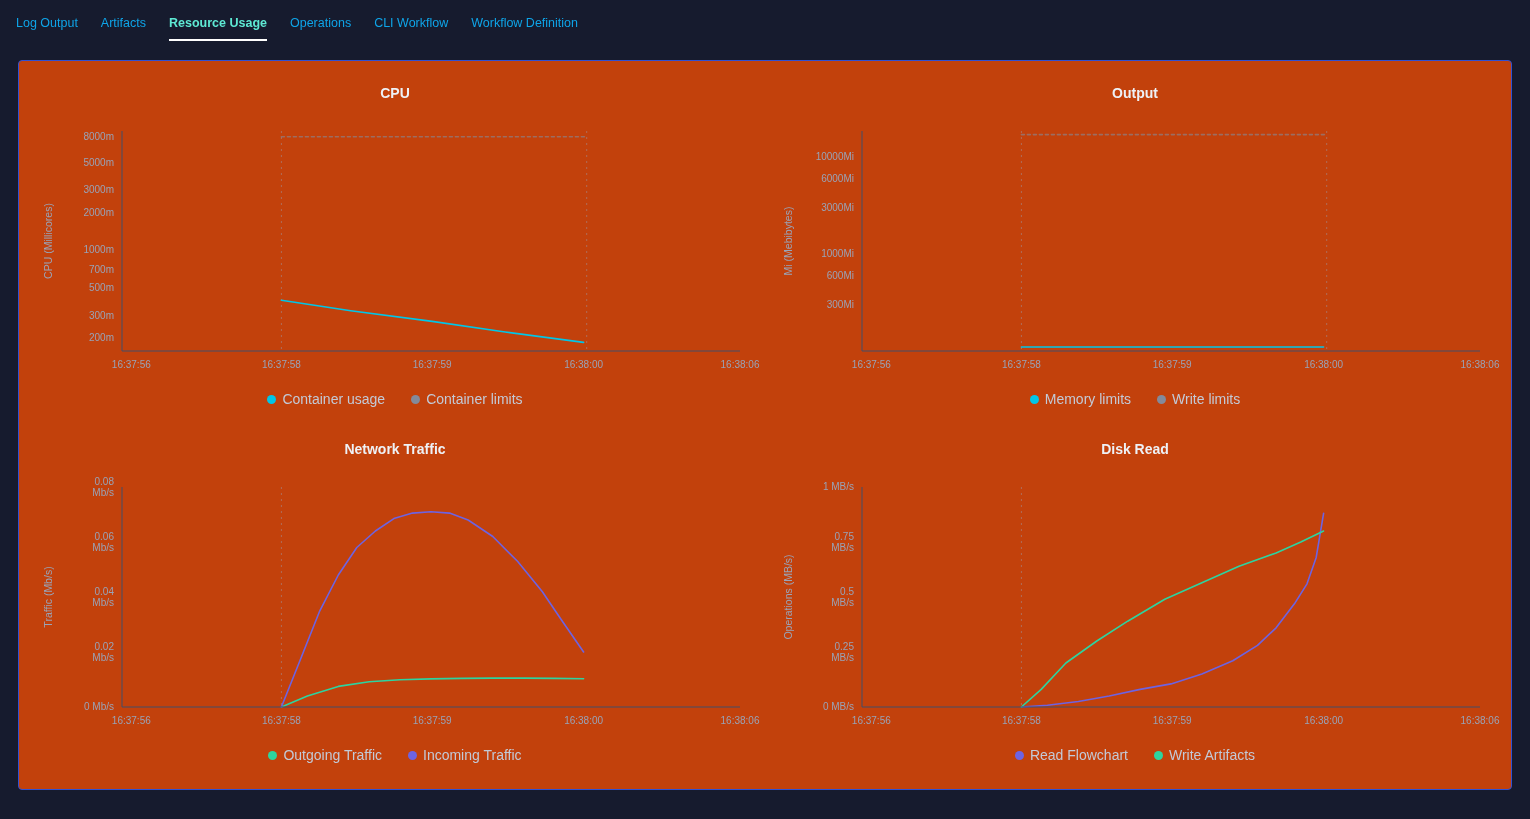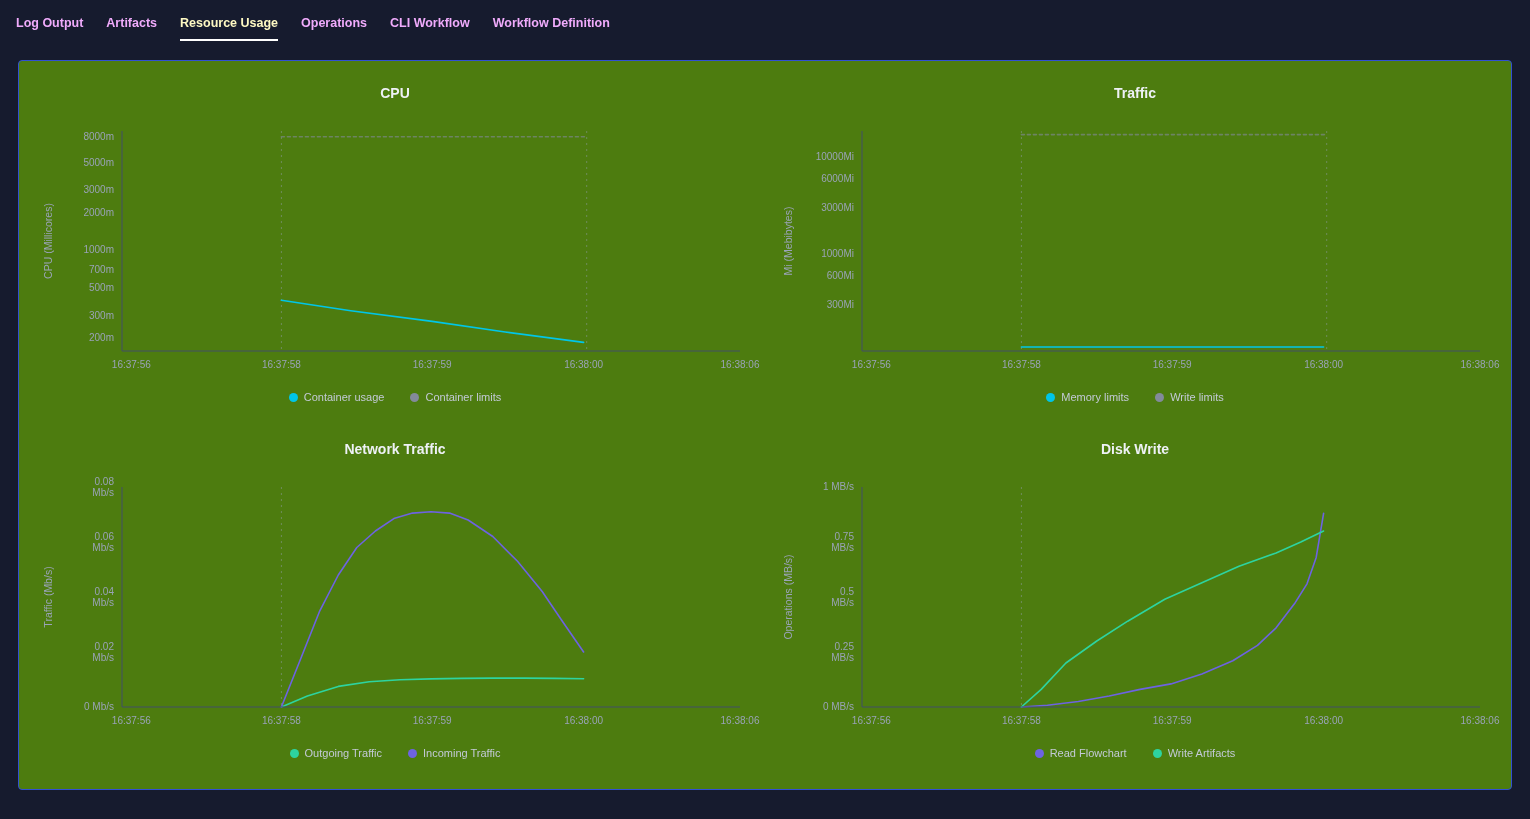--- a/index.html
+++ b/index.html
@@ -7,43 +7,43 @@
   body {
     background:#161b2e;
     font-family:"Liberation Sans","DejaVu Sans",sans-serif;
     overflow:hidden;
   }
   .tab-bar {
     display:flex; align-items:flex-start; gap:23px;
     padding:16px 16px 0 16px; height:48px;
   }
   .tab {
-    color:#f0abfc; font-size:12.5px; font-weight:700;
+    color:#0ea5e9; font-size:12.5px; font-weight:400;
     padding-bottom:11px; position:relative; cursor:pointer; white-space:nowrap;
   }
-  .tab.active { color:#fef9c3; font-weight:700; }
+  .tab.active { color:#5eead4; font-weight:700; }
   .tab.active::after {
     content:""; position:absolute; left:0; right:0; bottom:0;
     height:2px; background:#ffffff;
   }
   .panel {
     margin:12px 18px 0 18px; height:730px;
-    background:#4d7c0f; border:1px solid #3150d2; border-radius:4px;
+    background:#c2410c; border:1px solid #3150d2; border-radius:4px;
     padding:8px 6px;
   }
   #charts-grid {
     display:grid; grid-template-columns:1fr 1fr; grid-template-rows:356px 356px;
   }
   .chart-cell { display:flex; flex-direction:column; align-items:center; padding-top:16px; }
   .chart-title { color:#eef1f6; font-size:14px; font-weight:700; margin-bottom:16px; }
   .chart-cell svg { display:block; }
   .tick { fill:#99a3b7; font-size:10px; font-family:"Liberation Sans","DejaVu Sans",sans-serif; }
   .ylab { fill:#9aa4b8; font-size:10.5px; font-family:"Liberation Sans","DejaVu Sans",sans-serif; }
   .legend { display:flex; gap:26px; margin-top:12px; justify-content:center; }
-  .legend-item { display:flex; align-items:center; gap:6px; color:#c3cad7; font-size:11px; cursor:pointer; }
+  .legend-item { display:flex; align-items:center; gap:6px; color:#c3cad7; font-size:14px; cursor:pointer; }
   .dot { width:9px; height:9px; border-radius:50%; display:inline-block; }
 </style>
 </head>
 <body>
 
 <div class="tab-bar" id="tab-bar">
     <div class="tab">Log Output</div>
     <div class="tab">Artifacts</div>
     <div class="tab active">Resource Usage</div>
     <div class="tab">Operations</div>
@@ -83,21 +83,21 @@
             <span class="dot" style="background: rgb(0, 198, 232);"></span>
             <span>Container usage</span>
           </span>
           <span class="legend-item">
             <span class="dot" style="background: rgb(131, 138, 155);"></span>
             <span>Container limits</span>
           </span>
         </div>
       </div>
       <div class="chart-cell">
-        <div class="chart-title">Traffic</div>
+        <div class="chart-title">Output</div>
         <svg viewBox="0 0 738 262" width="738" height="262">
           <line x1="255.4" y1="14" x2="255.4" y2="234" stroke="#98a1b8" stroke-width="1" stroke-dasharray="2 4" opacity="0.45"></line>
           <line x1="560.7" y1="14" x2="560.7" y2="234" stroke="#98a1b8" stroke-width="1" stroke-dasharray="2 4" opacity="0.45"></line>
           <path d="M255.4 230.0 L406.2 230.0 L557.6 230.0" fill="none" stroke="#00c6e8" stroke-width="1.6" stroke-dasharray="none" opacity="1" stroke-linejoin="round" stroke-linecap="round"></path>
           <path d="M255.4 17.6 L560.7 17.6" fill="none" stroke="#838a9b" stroke-width="1.6" stroke-dasharray="3 3" opacity="0.6" stroke-linejoin="round" stroke-linecap="round"></path>
           <line x1="96" y1="14" x2="96" y2="234" stroke="#434e68" stroke-width="1"></line>
           <line x1="96" y1="234" x2="714" y2="234" stroke="#434e68" stroke-width="1"></line>
           <text x="88" y="42.9" text-anchor="end" class="tick"><tspan x="88">10000Mi</tspan></text>
           <text x="88" y="64.5" text-anchor="end" class="tick"><tspan x="88">6000Mi</tspan></text>
           <text x="88" y="93.7" text-anchor="end" class="tick"><tspan x="88">3000Mi</tspan></text>
@@ -147,21 +147,21 @@
             <span class="dot" style="background: rgb(45, 212, 160);"></span>
             <span>Outgoing Traffic</span>
           </span>
           <span class="legend-item">
             <span class="dot" style="background: rgb(109, 99, 226);"></span>
             <span>Incoming Traffic</span>
           </span>
         </div>
       </div>
       <div class="chart-cell">
-        <div class="chart-title">Disk Write</div>
+        <div class="chart-title">Disk Read</div>
         <svg viewBox="0 0 738 262" width="738" height="262">
           <line x1="255.4" y1="14" x2="255.4" y2="234" stroke="#98a1b8" stroke-width="1" stroke-dasharray="2 4" opacity="0.45"></line>
           <path d="M255.4 234.0 L281.4 232.2 L312.3 228.5 L343.2 223.0 L374.1 216.4 L405.0 210.9 L435.9 201.0 L466.8 187.8 L491.5 172.4 L510.1 154.8 L528.6 130.6 L541.0 110.8 L550.2 84.4 L557.6 40.4" fill="none" stroke="#6d63e2" stroke-width="1.6" stroke-dasharray="none" opacity="1" stroke-linejoin="round" stroke-linecap="round"></path>
           <path d="M255.4 234.0 L275.2 216.4 L299.9 190.0 L330.8 168.0 L361.7 148.2 L398.8 126.2 L435.9 109.7 L473.0 93.2 L510.1 80.0 L534.8 69.0 L557.6 58.0" fill="none" stroke="#2dd4a0" stroke-width="1.6" stroke-dasharray="none" opacity="1" stroke-linejoin="round" stroke-linecap="round"></path>
           <line x1="96" y1="14" x2="96" y2="234" stroke="#434e68" stroke-width="1"></line>
           <line x1="96" y1="234" x2="714" y2="234" stroke="#434e68" stroke-width="1"></line>
           <text x="88" y="17.0" text-anchor="end" class="tick"><tspan x="88">1 MB/s</tspan></text>
           <text x="88" y="67.0" text-anchor="end" class="tick"><tspan x="88">0.75</tspan><tspan x="88" dy="11">MB/s</tspan></text>
           <text x="88" y="122.0" text-anchor="end" class="tick"><tspan x="88">0.5</tspan><tspan x="88" dy="11">MB/s</tspan></text>
           <text x="88" y="177.0" text-anchor="end" class="tick"><tspan x="88">0.25</tspan><tspan x="88" dy="11">MB/s</tspan></text>

